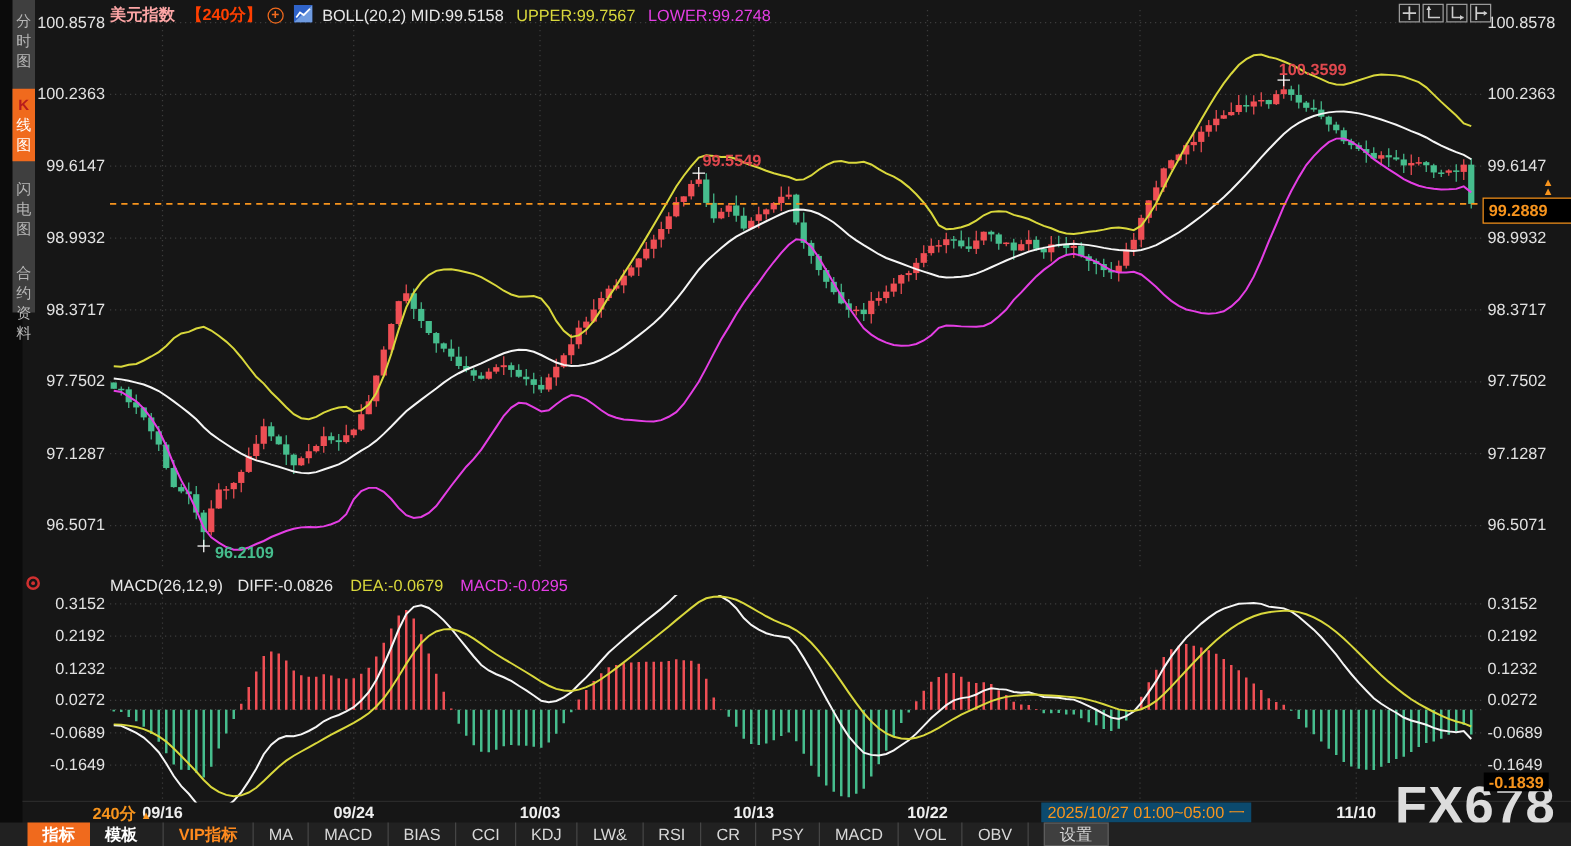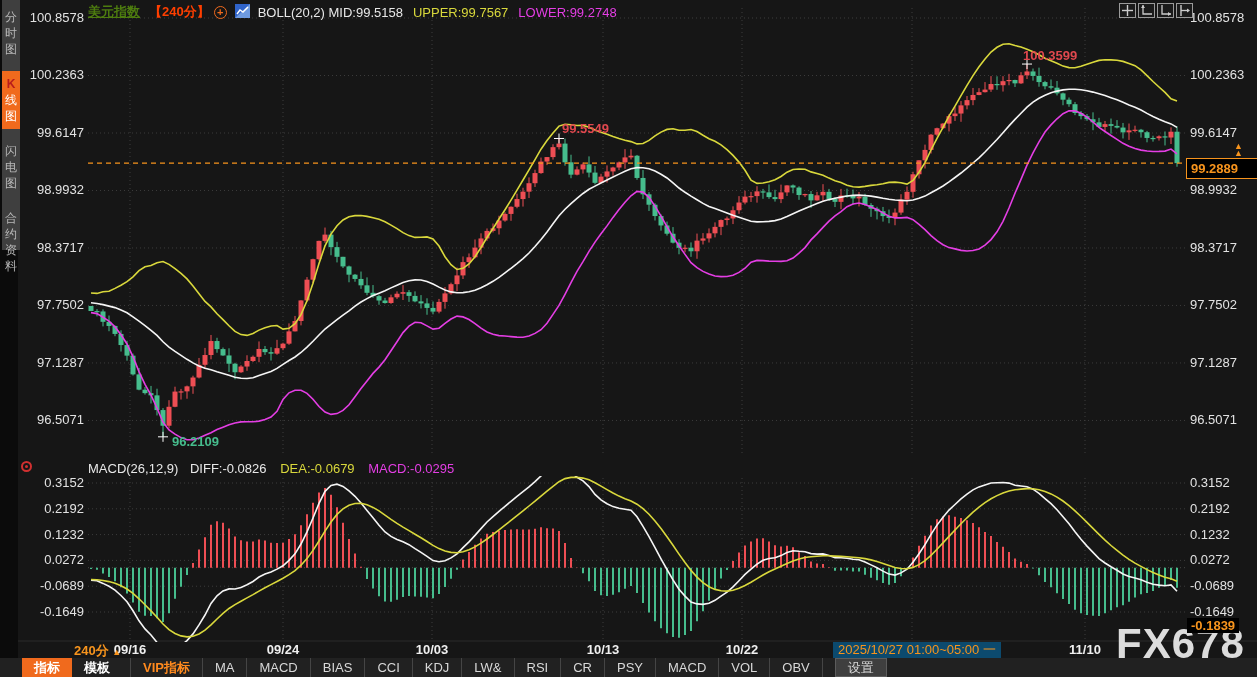--- a/index.html
+++ b/index.html
@@ -1,27 +1,27 @@
 <!DOCTYPE html>
 <html><head>
 <meta charset="utf-8">
 <style>
   html,body{margin:0;padding:0;background:#000;}
   .app{position:relative;width:1257px;height:677px;background:#161616;overflow:hidden;
        font-family:"Liberation Sans","DejaVu Sans",sans-serif;-webkit-font-smoothing:antialiased;}
   
   .sidebar{position:absolute;left:0;top:0;width:18px;height:677px;background:#0b0b0b;}
-  .sidebar-top{position:absolute;left:2px;top:0;width:18px;height:250px;background:#3f3f3f;padding-top:4px;box-sizing:border-box;}
+  .sidebar-top{position:absolute;left:10px;top:0;width:18px;height:250px;background:#3f3f3f;padding-top:4px;box-sizing:border-box;}
   .s-tab{width:18px;box-sizing:border-box;padding:5px 1px;margin-bottom:9px;color:#b8b8b8;font-size:12px;line-height:16px;
          text-align:center;word-break:break-all;cursor:pointer;}
   .s-tab.active{background:#f06a1d;color:#fff;}
   .s-tab .k-prefix{color:#b71c1c;font-weight:bold;}
   
   .header{position:absolute;left:88px;top:3px;height:18px;display:flex;align-items:center;font-size:13px;color:#e8e8e8;white-space:nowrap;z-index:8;}
-  .header .sym{font-weight:bold;color:#4d7c0f;text-decoration:underline;}
+  .header .sym{font-weight:bold;color:#fca5a5;}
   .header .itv{color:#ff3f00;font-weight:bold;margin-left:9px;}
   .hicon{display:inline-block;margin:0 4px;}
   .circle-plus{width:13px;height:13px;border:1.5px solid #f06a1d;border-radius:50%;color:#f06a1d;font-size:11px;line-height:11px;text-align:center;box-sizing:border-box;font-weight:bold;}
   .boll-txt{color:#e8e8e8;margin-left:4px;}
   .upper-txt{color:#d9d83c;margin-left:10px;}
   .lower-txt{color:#e43ee4;margin-left:10px;}
   
   .win-controls{position:absolute;left:1119px;top:3px;display:flex;gap:2px;z-index:9;}
   .wc{width:15px;height:13px;border:1px solid #9a9a9a;background:#1b1b1b;display:flex;align-items:center;justify-content:center;cursor:pointer;}
   

